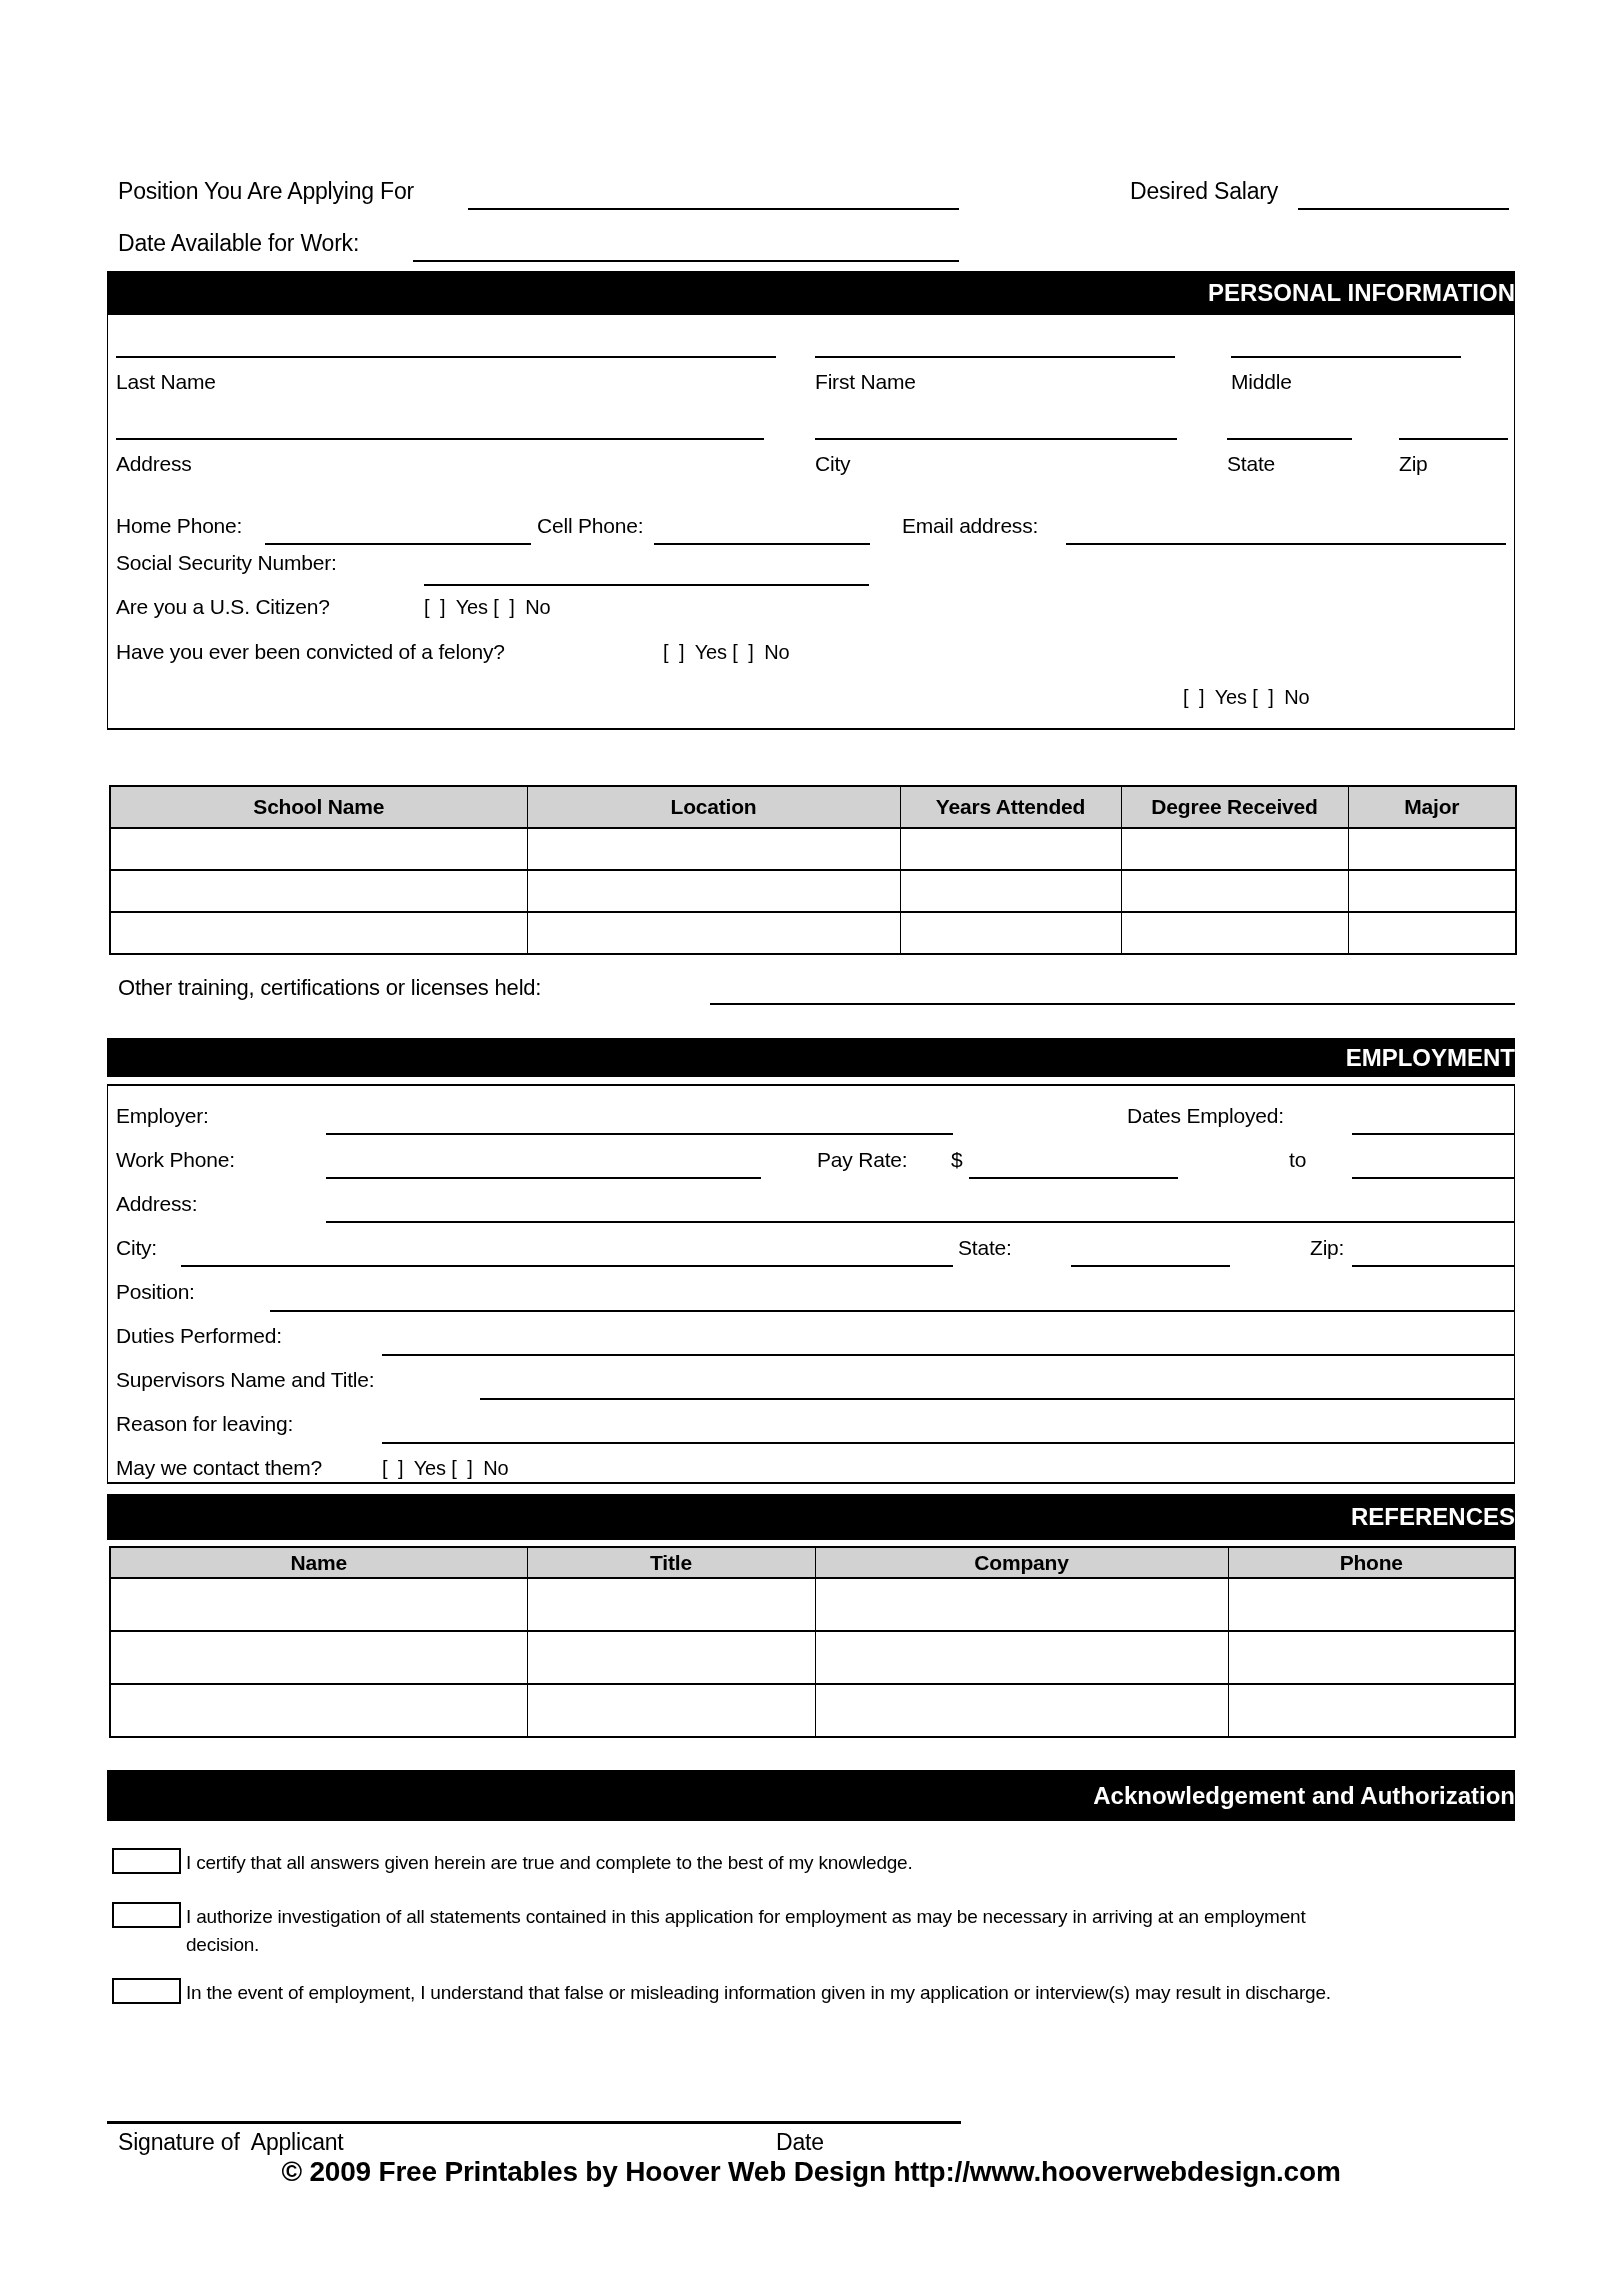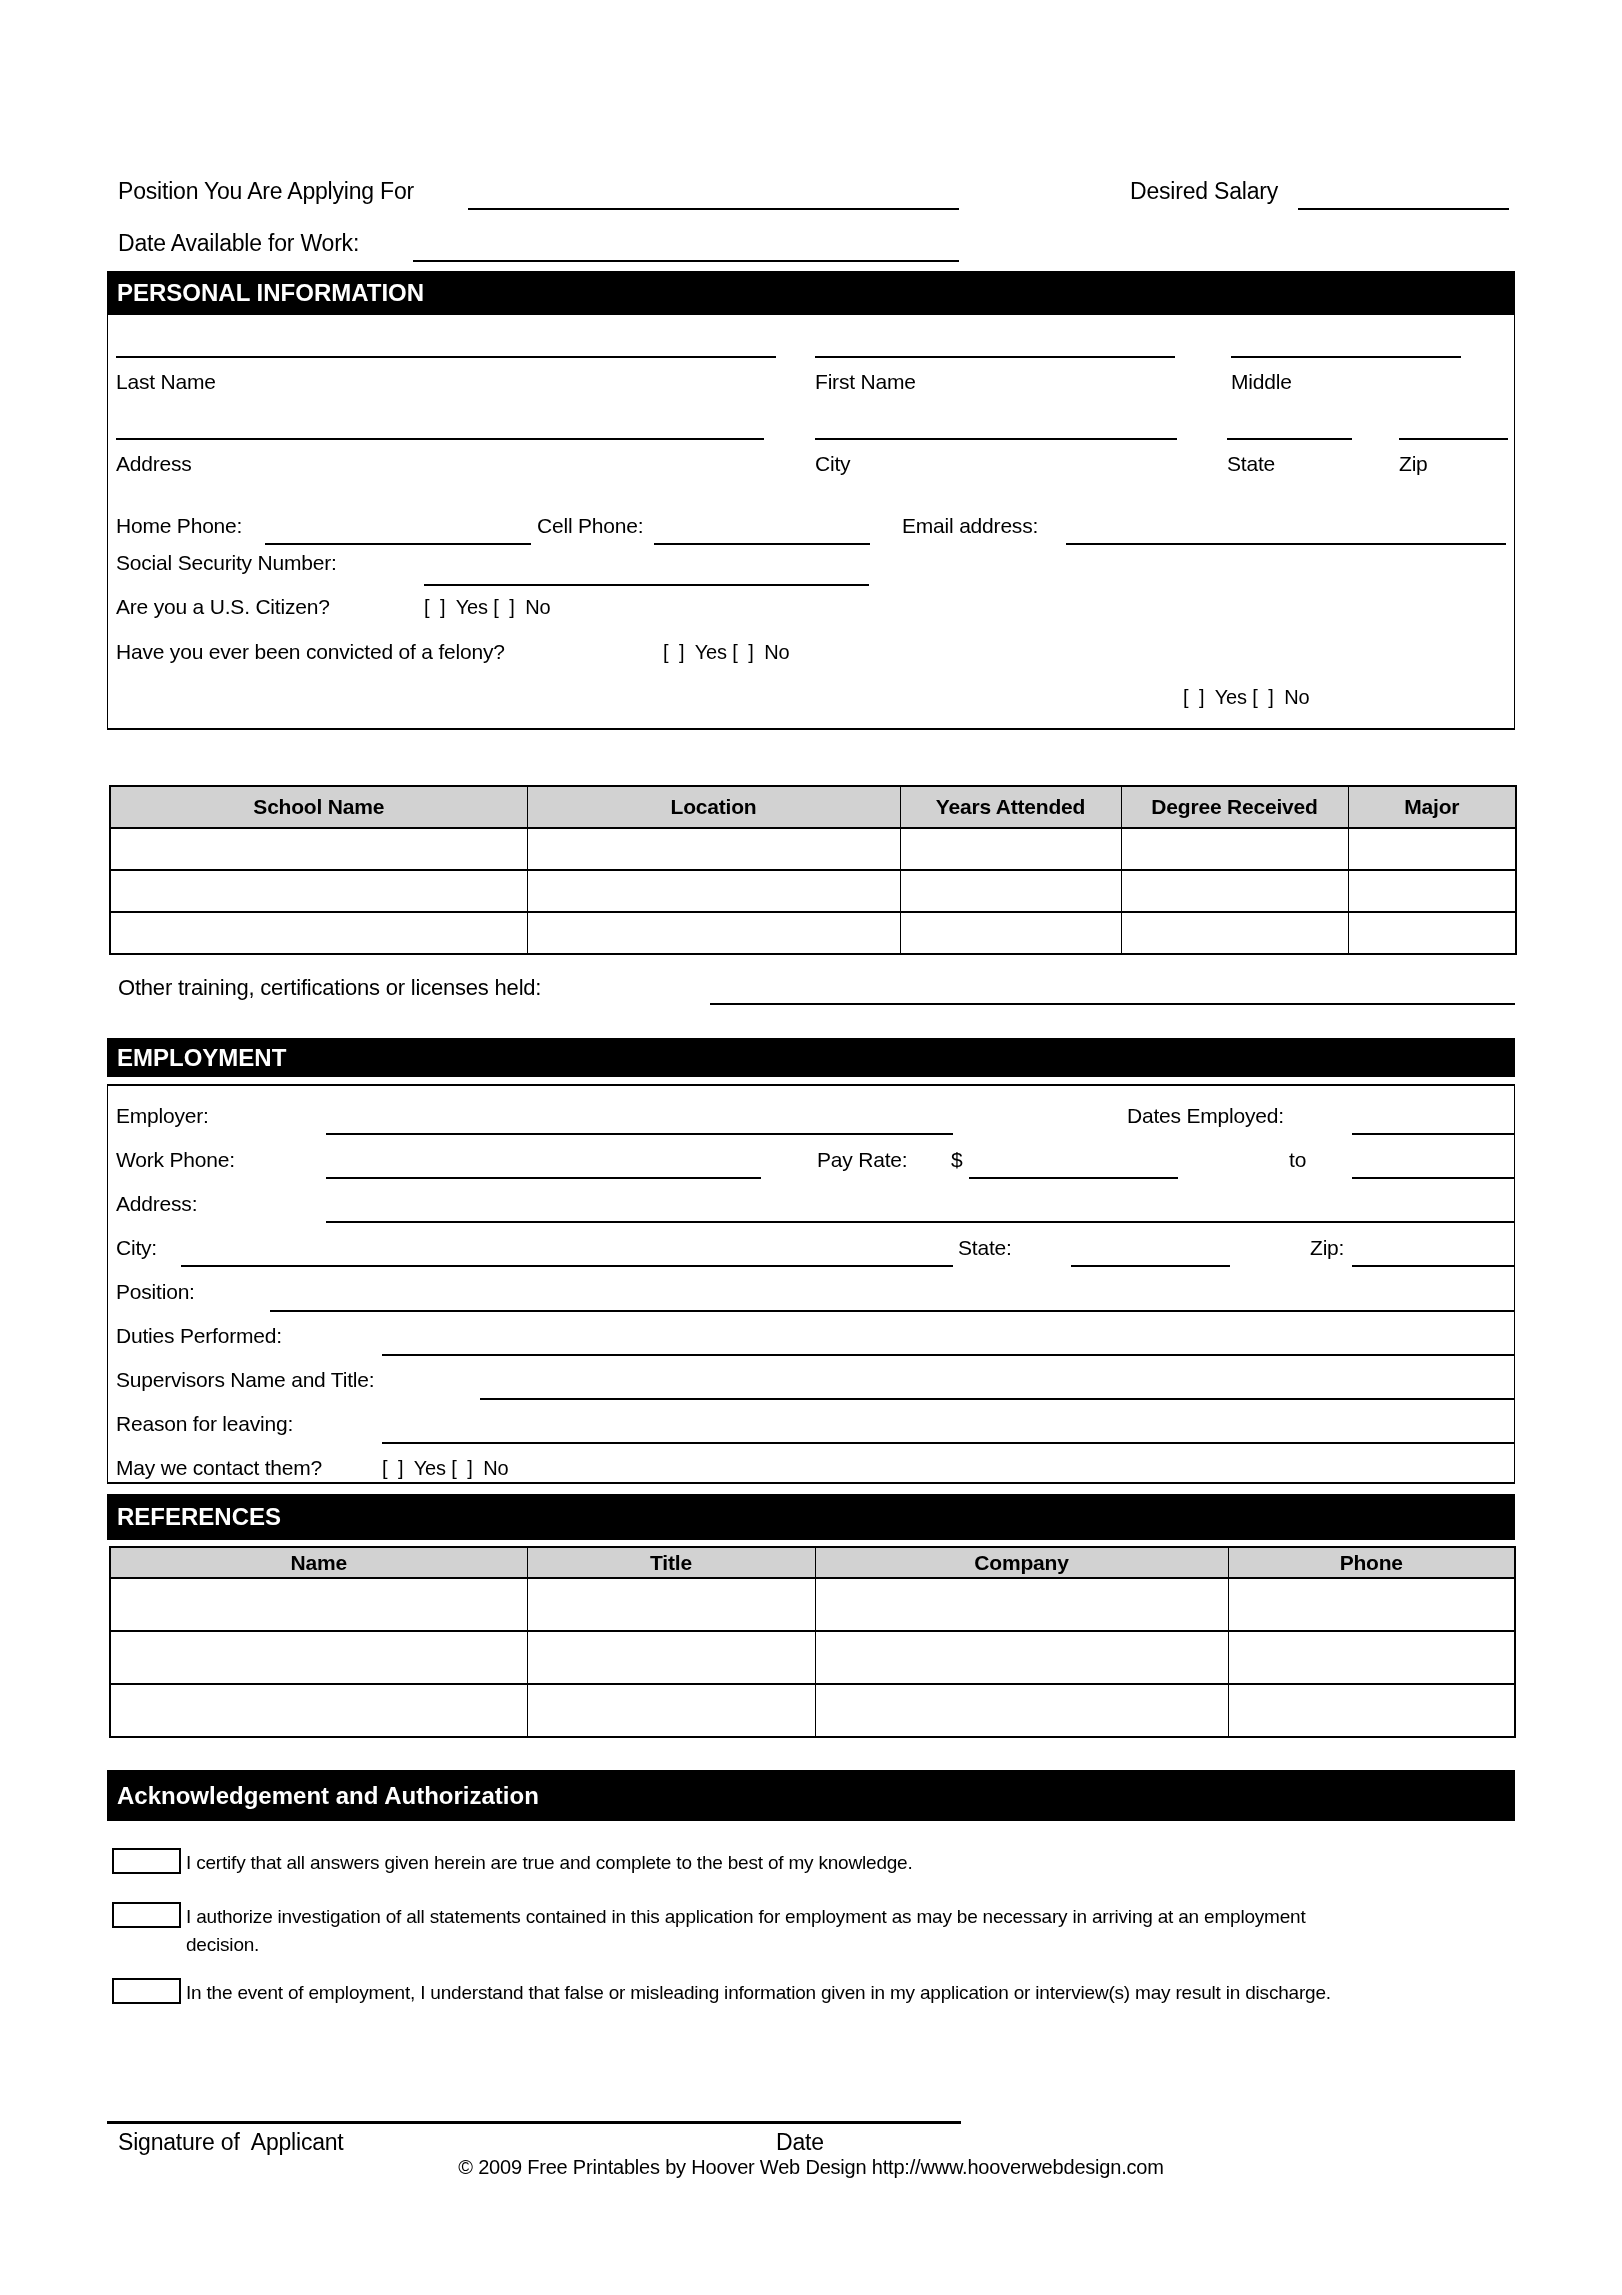--- a/index.html
+++ b/index.html
@@ -12,38 +12,38 @@
   .title-wrap .t { display:inline-block; font-size:42px; font-weight:400; transform:scaleX(0.92); transform-origin:center; letter-spacing:-0.9px; }
 
   .lbl  { position:absolute; font-size:23px; white-space:nowrap; }
   .blbl { position:absolute; font-size:21px; font-weight:normal; white-space:nowrap; }
   .yn   { position:absolute; font-size:20px; white-space:nowrap; }
   .uline { position:absolute; height:0; border-top:2.8px solid #000; }
   .uline.thick { border-top-width:3.7px; }
 
   .bar {
     position:absolute; left:107px; width:1408px; background:#000; color:#fff;
-    display:flex; align-items:center; box-sizing:border-box; padding-left:10px;
+    display:flex; align-items:center; box-sizing:border-box; padding-left:10px;justify-content:flex-end;
   }
   .bar span { font-size:24px; font-weight:bold; letter-spacing:0; }
 
   .box { position:absolute; left:107px; width:1408px; box-sizing:border-box;
          border:1.8px solid #000; border-bottom-width:2.8px; }
 
   table.formtable { position:absolute; border-collapse:collapse; table-layout:fixed;
                     border:2.8px solid #000; }
   table.formtable th { background:#d2d2d2; border:1.8px solid #000; border-top:2.8px solid #000;
                        border-bottom:2.8px solid #000; font-size:21px; font-weight:bold;
                        text-align:center; font-family:"Liberation Sans", sans-serif; padding:0; }
   table.formtable td { border:1.8px solid #000; border-bottom:2.8px solid #000; padding:0; }
 
   .ackbox { position:absolute; width:65px; height:22px; border:2.8px solid #000; background:#fff; }
   .acktext { position:absolute; font-size:19px; line-height:27.5px; }
   .copyright { position:absolute; left:107px; top:2156px; width:1408px; text-align:center;
-               font-size:20px; font-weight:normal; }
+               font-size:28px; font-weight:bold; }
 </style>
 </head>
 <body>
 
 <div class="page">
 
 
   <span class="lbl" style="left:118px;top:178px">Position You Are Applying For</span>
   <span class="uline" style="left:468px;top:208px;width:491px"></span>
   <span class="lbl" style="left:1130px;top:178px">Desired Salary</span>

